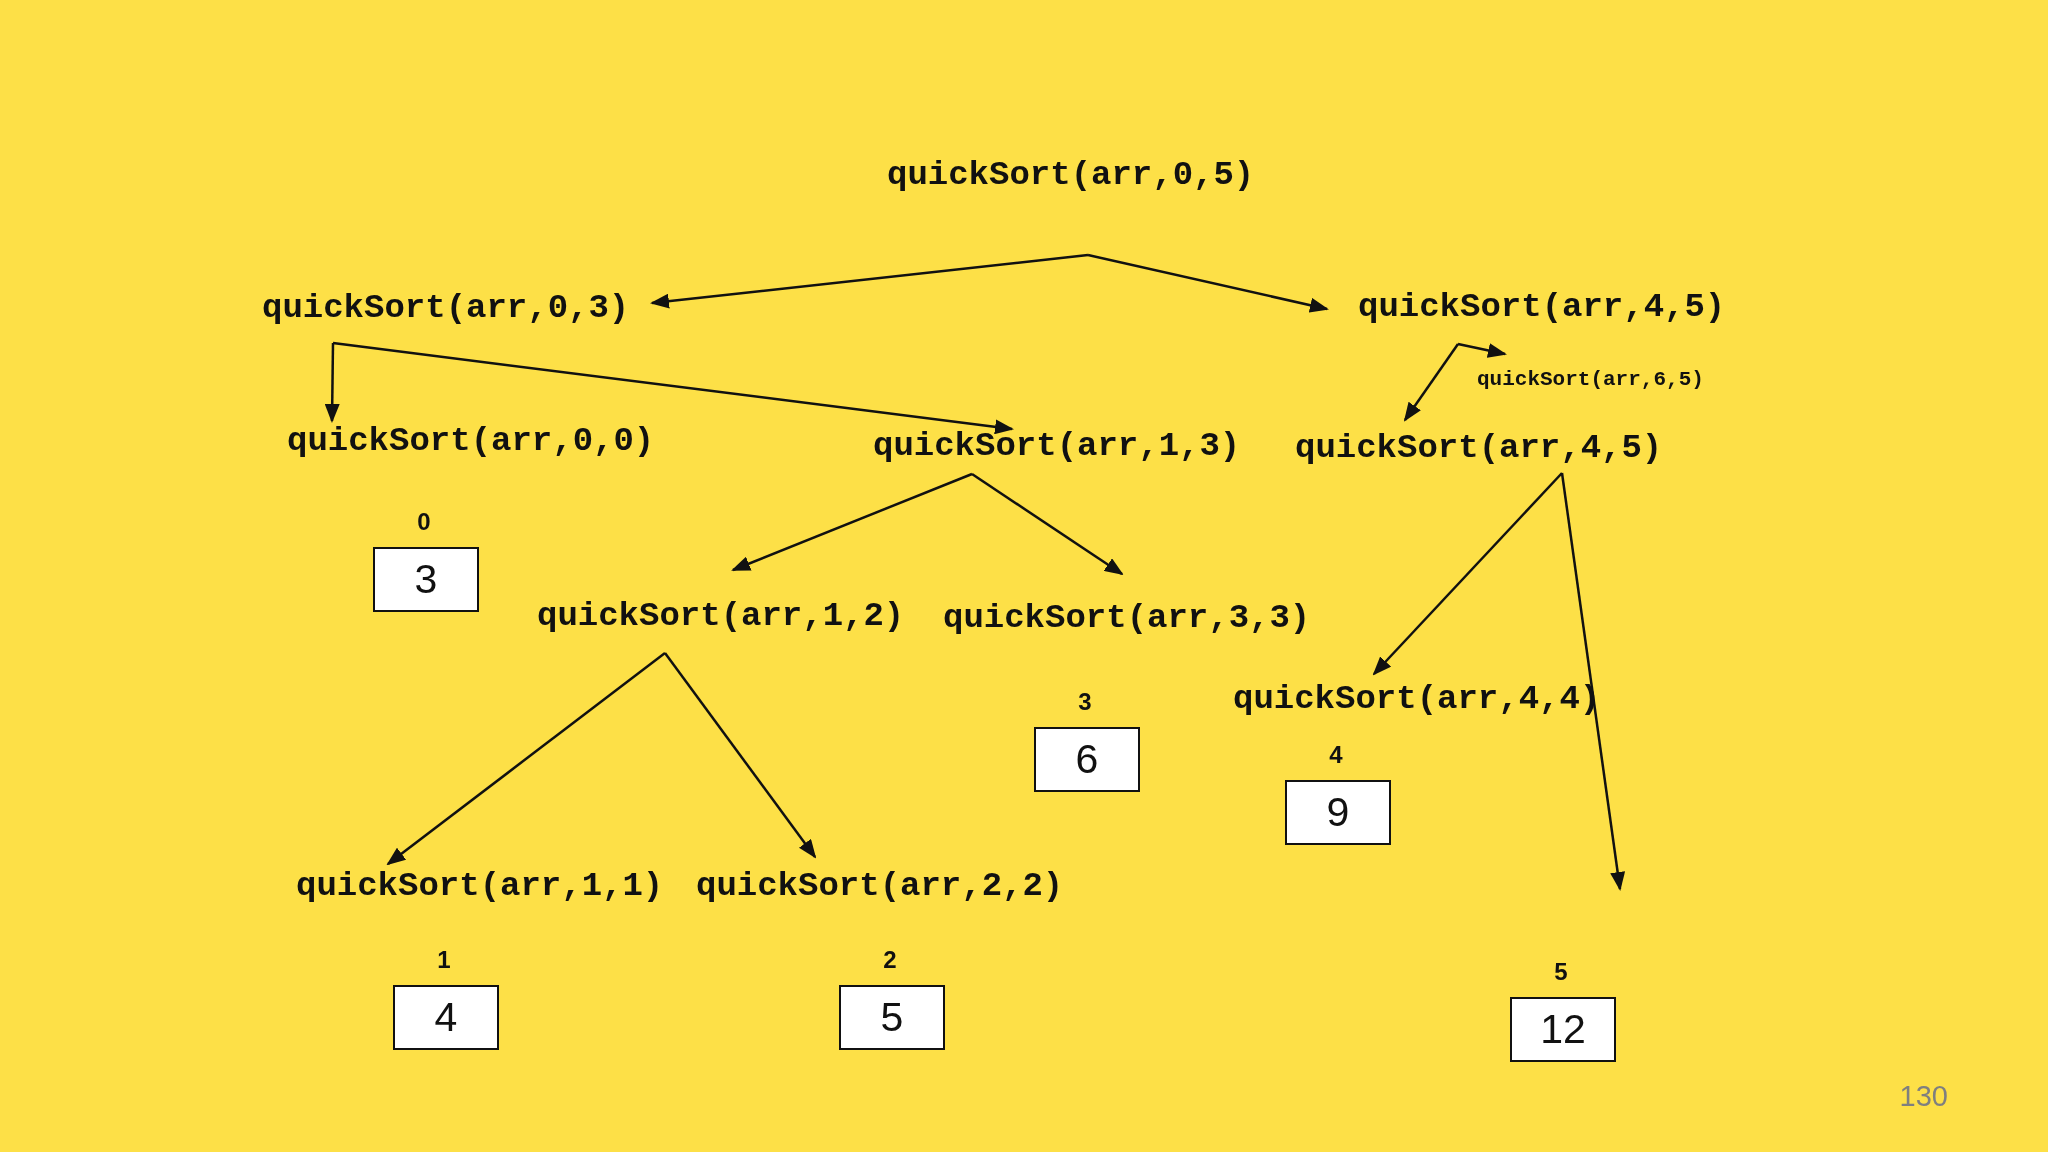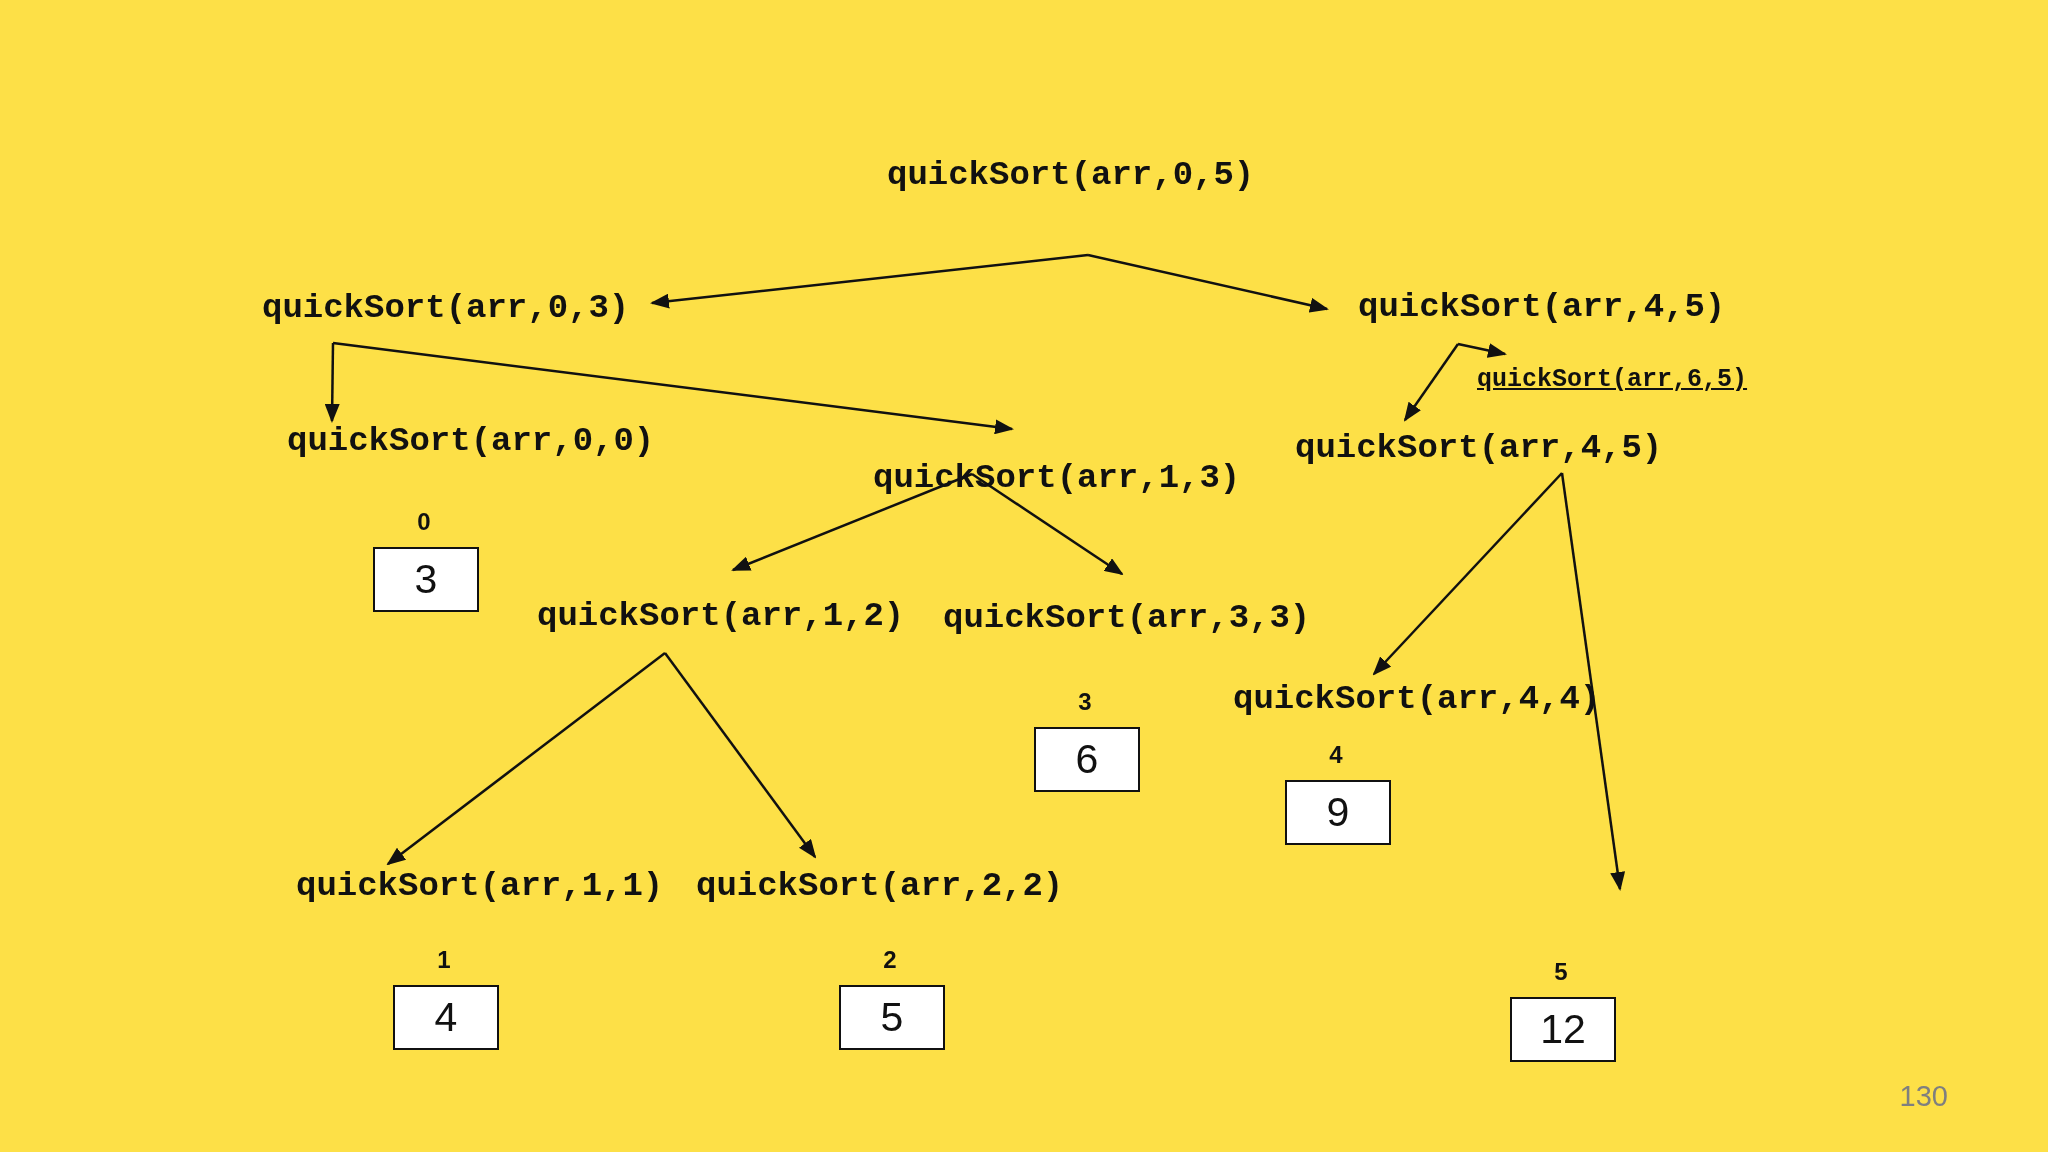--- a/index.html
+++ b/index.html
@@ -24,23 +24,22 @@
   .node {
     position: absolute;
     font-family: "Liberation Mono", "DejaVu Sans Mono", monospace;
     font-weight: bold;
     font-size: 34px;
     line-height: 34px;
     color: #111111;
     white-space: pre;
   }
   .node.small {
-    font-size: 25px;
+    font-size: 21px;
     line-height: 25px;
-    text-decoration: underline;
   }
   .cell-box {
     position: absolute;
     width: 102px;
     height: 61px;
     border: 2.5px solid #111111;
     background: #ffffff;
     display: flex;
     align-items: center;
     justify-content: center;
@@ -96,21 +95,21 @@
     <line x1="665" y1="653" x2="815" y2="857" marker-end="url(#arw)"></line>
     <line x1="1562" y1="473" x2="1374" y2="674" marker-end="url(#arw)"></line>
     <line x1="1562" y1="473" x2="1620" y2="889" marker-end="url(#arw)"></line>
   </svg>
 
   <div class="node" style="left:887px;  top:158px;">quickSort(arr,0,5)</div>
   <div class="node" style="left:262px;  top:291px;">quickSort(arr,0,3)</div>
   <div class="node" style="left:1358px; top:290px;">quickSort(arr,4,5)</div>
   <div class="node small" style="left:1477px; top:367px;">quickSort(arr,6,5)</div>
   <div class="node" style="left:287px;  top:424px;">quickSort(arr,0,0)</div>
-  <div class="node" style="left:873px;  top:429px;margin-top:32px;">quickSort(arr,1,3)</div>
+  <div class="node" style="left:873px;  top:429px;">quickSort(arr,1,3)</div>
   <div class="node" style="left:1295px; top:431px;">quickSort(arr,4,5)</div>
   <div class="node" style="left:537px;  top:599px;">quickSort(arr,1,2)</div>
   <div class="node" style="left:943px;  top:601px;">quickSort(arr,3,3)</div>
   <div class="node" style="left:1233px; top:682px;">quickSort(arr,4,4)</div>
   <div class="node" style="left:296px;  top:869px;">quickSort(arr,1,1)</div>
   <div class="node" style="left:696px;  top:869px;">quickSort(arr,2,2)</div>
 
   <div class="cell-index" style="left:373px;  top:510px;">0</div>
   <div class="cell-box" style="left:373px;  top:547px;">3</div>
 

